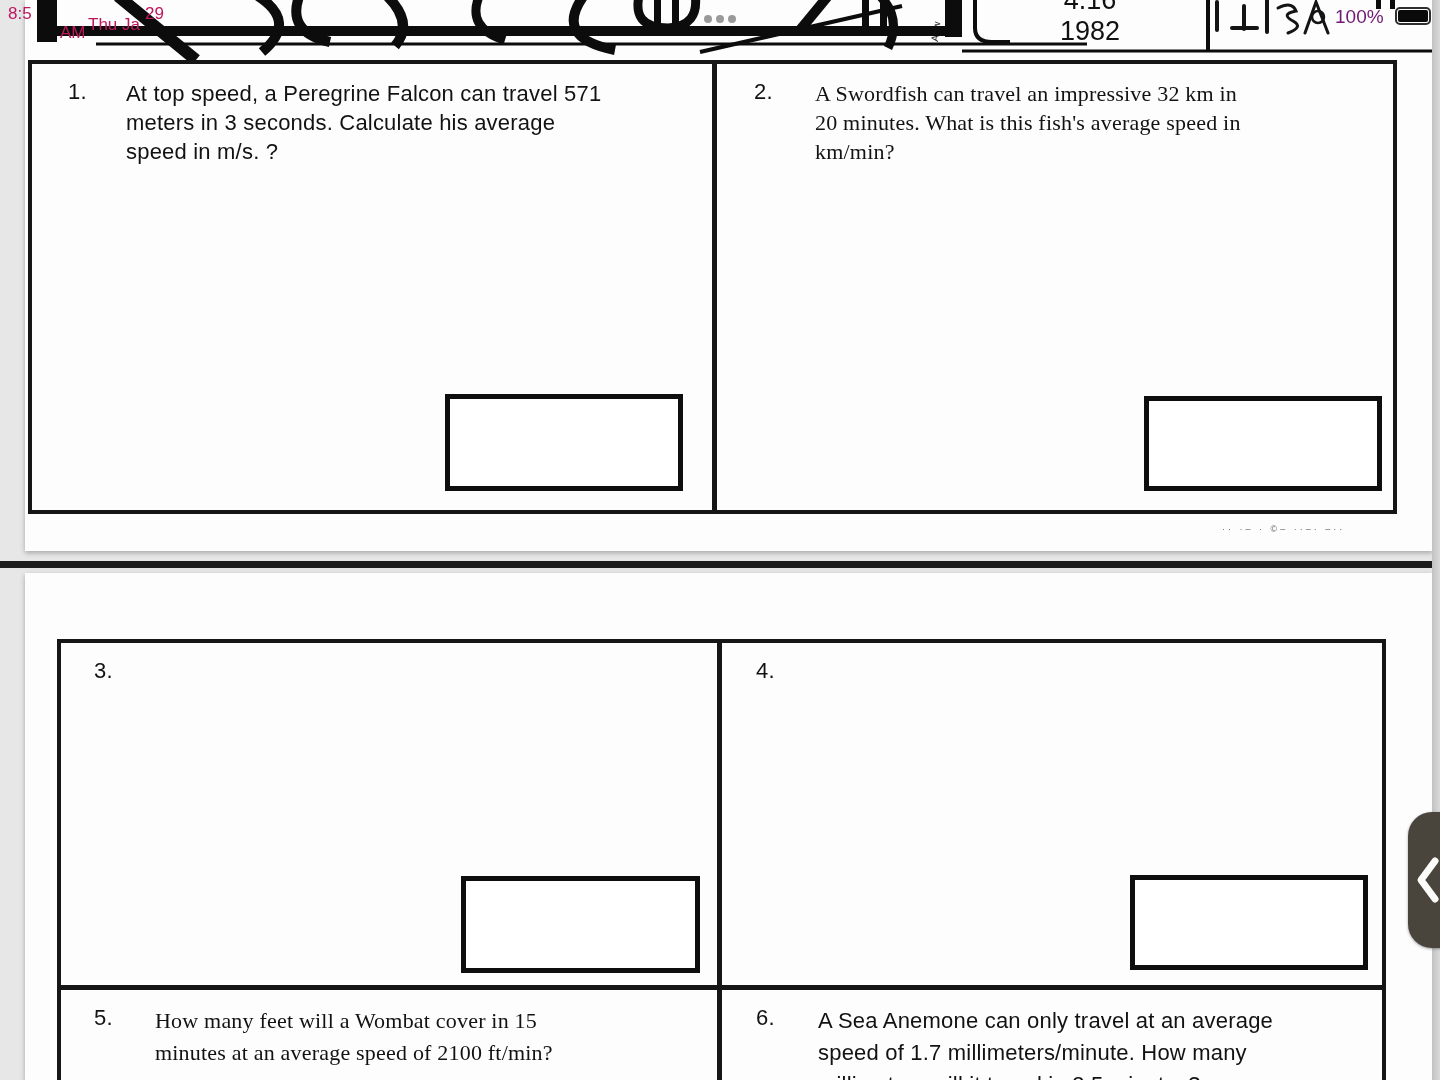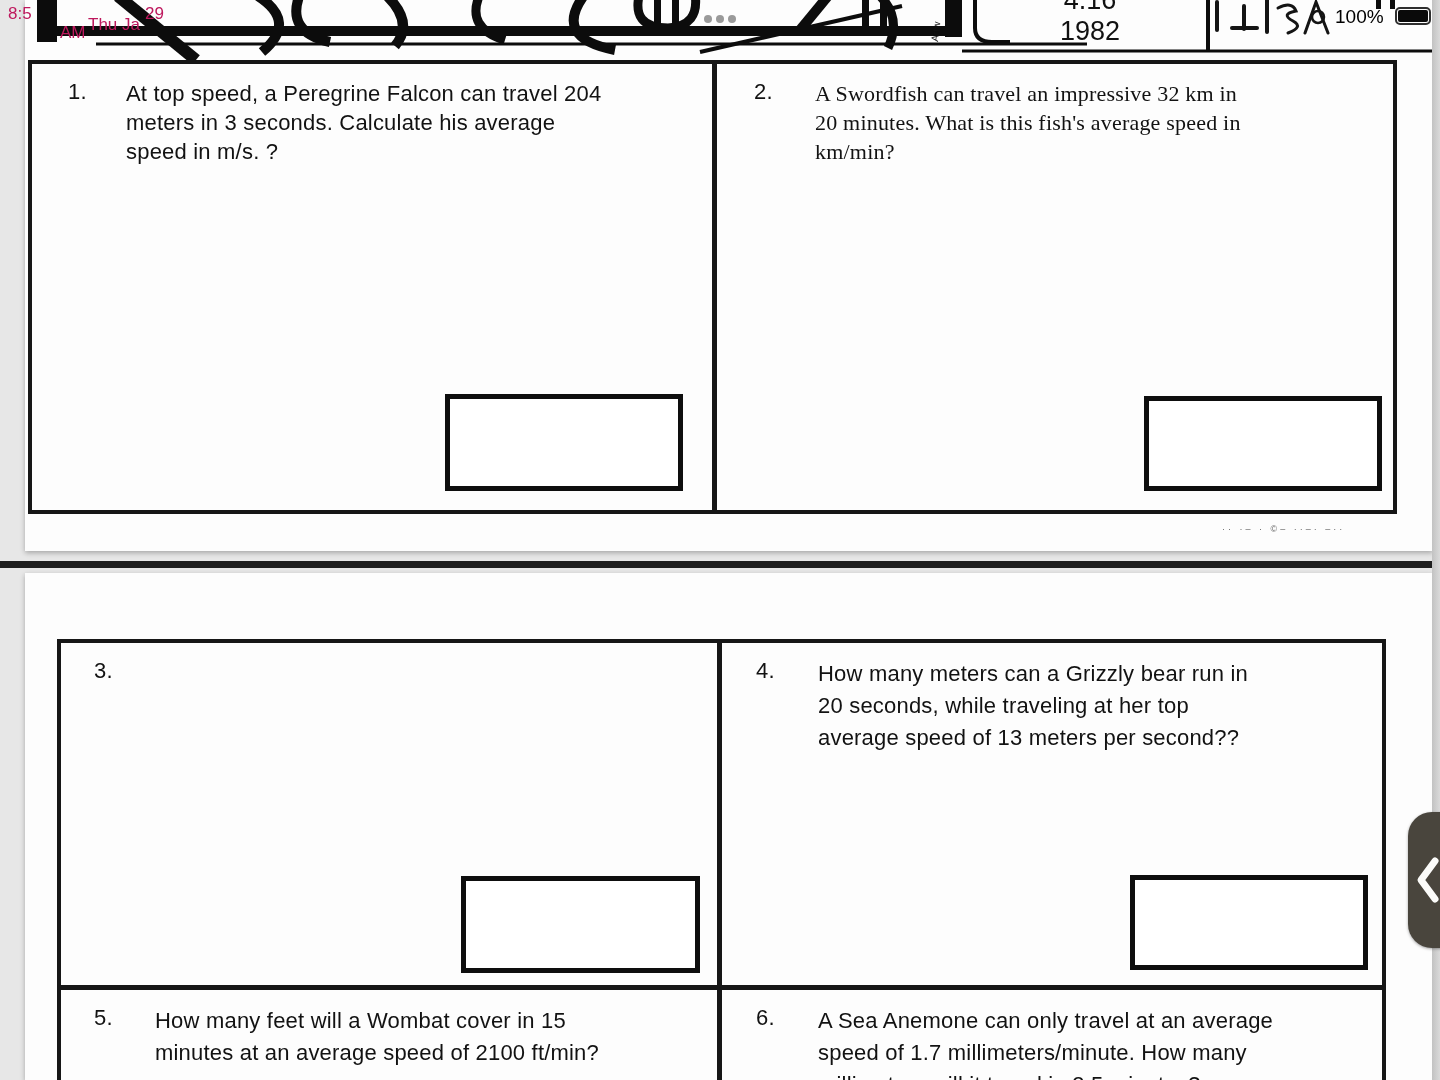--- a/index.html
+++ b/index.html
@@ -10,21 +10,21 @@
   .abs{position:absolute;}
   .sheet{background:#fdfdfd;box-shadow:0 2px 5px rgba(0,0,0,.28);}
   .tbl{border:4px solid #161616;box-sizing:border-box;background:transparent;}
   .vline{background:#161616;}
   .hline{background:#161616;}
   .ansbox{border:5px solid #0e0e0e;box-sizing:border-box;background:#fff;}
   .qnum{font-size:22px;letter-spacing:.3px;color:#121212;}
   .qtext{font-size:22px;line-height:29px;letter-spacing:.2px;color:#121212;white-space:pre-line;}
   .qtext2{font-size:22px;line-height:32px;letter-spacing:.2px;color:#121212;white-space:pre-line;}
   .statustxt{font-size:17px;color:#be185d;text-align:right;}
-  .batttxt{font-size:19px;color:#000000;}
+  .batttxt{font-size:19px;color:#701a75;}
   .sep{background:#1e1e1e;}
   .sidetab{
     background:#49453d;border-radius:24px 0 0 24px;
     box-shadow:0 1px 3px rgba(0,0,0,.35);
   }
   .rightstrip{background:linear-gradient(90deg,#c2c2c2,#dadada);}
   .gradecol{font-size:27px;line-height:31px;text-align:center;color:#111;font-family:"Liberation Sans",sans-serif;}
   .copyfrag{font-size:9px;color:#4a4a4a;letter-spacing:3px;opacity:.85;}
   .dot{width:8px;height:8px;border-radius:50%;background:#9a9a9a;display:inline-block;margin-right:4px;}
   .battery{width:36px;height:18px;border:2px solid #2e2e2e;border-radius:5px;box-sizing:border-box;position:relative;background:#0a0a0a;background-clip:content-box;padding:1px;}
@@ -96,21 +96,21 @@
 
   <div class="abs gradecol" style="left:1030px;top:-15px;width:120px;">
     <div>4.16</div>
     <div>1982</div>
   </div>
 
   <div class="abs tbl" style="left:28px;top:60px;width:1369px;height:454px;"></div>
   <div class="abs vline" style="left:712px;top:60px;width:5px;height:454px;"></div>
 
   <div class="abs qnum" style="left:68px;top:79px;">1.</div>
-  <div class="abs qtext" style="left:126px;top:79px;width:600px;">At top speed, a Peregrine Falcon can travel 204
+  <div class="abs qtext" style="left:126px;top:79px;width:600px;">At top speed, a Peregrine Falcon can travel 571
 meters in 3 seconds. Calculate his average
 speed in m/s. ?</div>
   <div class="abs ansbox" style="left:445px;top:394px;width:238px;height:97px;"></div>
 
   <div class="abs qnum" style="left:754px;top:79px;">2.</div>
   <div class="abs qtext" style="left:815px;top:79px;width:585px;font-family:Liberation Serif, serif;">A Swordfish can travel an impressive 32 km in
 20 minutes. What is this fish's average speed in
 km/min?</div>
   <div class="abs ansbox" style="left:1144px;top:396px;width:238px;height:95px;"></div>
 
@@ -121,27 +121,24 @@
   <div class="abs sheet" style="left:25px;top:573px;width:1407px;height:507px;"></div>
 
   <div class="abs tbl" style="left:57px;top:639px;width:1329px;height:460px;"></div>
   <div class="abs vline" style="left:717px;top:639px;width:5px;height:441px;"></div>
   <div class="abs hline" style="left:57px;top:985px;width:1329px;height:5px;"></div>
 
   <div class="abs qnum" style="left:94px;top:658px;">3.</div>
   <div class="abs ansbox" style="left:461px;top:876px;width:239px;height:97px;"></div>
 
   <div class="abs qnum" style="left:756px;top:658px;">4.</div>
-  <div class="abs qtext2" style="left:818px;top:658px;width:570px;">How many meters can a Grizzly bear run in
-20 seconds, while traveling at her top
-average speed of 13 meters per second??</div>
   <div class="abs ansbox" style="left:1130px;top:875px;width:238px;height:95px;"></div>
 
   <div class="abs qnum" style="left:94px;top:1005px;">5.</div>
-  <div class="abs qtext2" style="left:155px;top:1005px;width:560px;">How many feet will a Wombat cover in 15
+  <div class="abs qtext2" style="left:155px;top:1005px;width:560px;font-family:Liberation Serif, serif;">How many feet will a Wombat cover in 15
 minutes at an average speed of 2100 ft/min?</div>
 
   <div class="abs qnum" style="left:756px;top:1005px;">6.</div>
   <div class="abs qtext2" style="left:818px;top:1005px;width:570px;">A Sea Anemone can only travel at an average
 speed of  1.7 millimeters/minute. How many
 millimeters will it travel in 3.5 minutes?</div>
 
   <div class="abs rightstrip" style="left:1432px;top:0;width:8px;height:1080px;"></div>
 
   <div class="abs sidetab" style="left:1408px;top:812px;width:42px;height:136px;">

